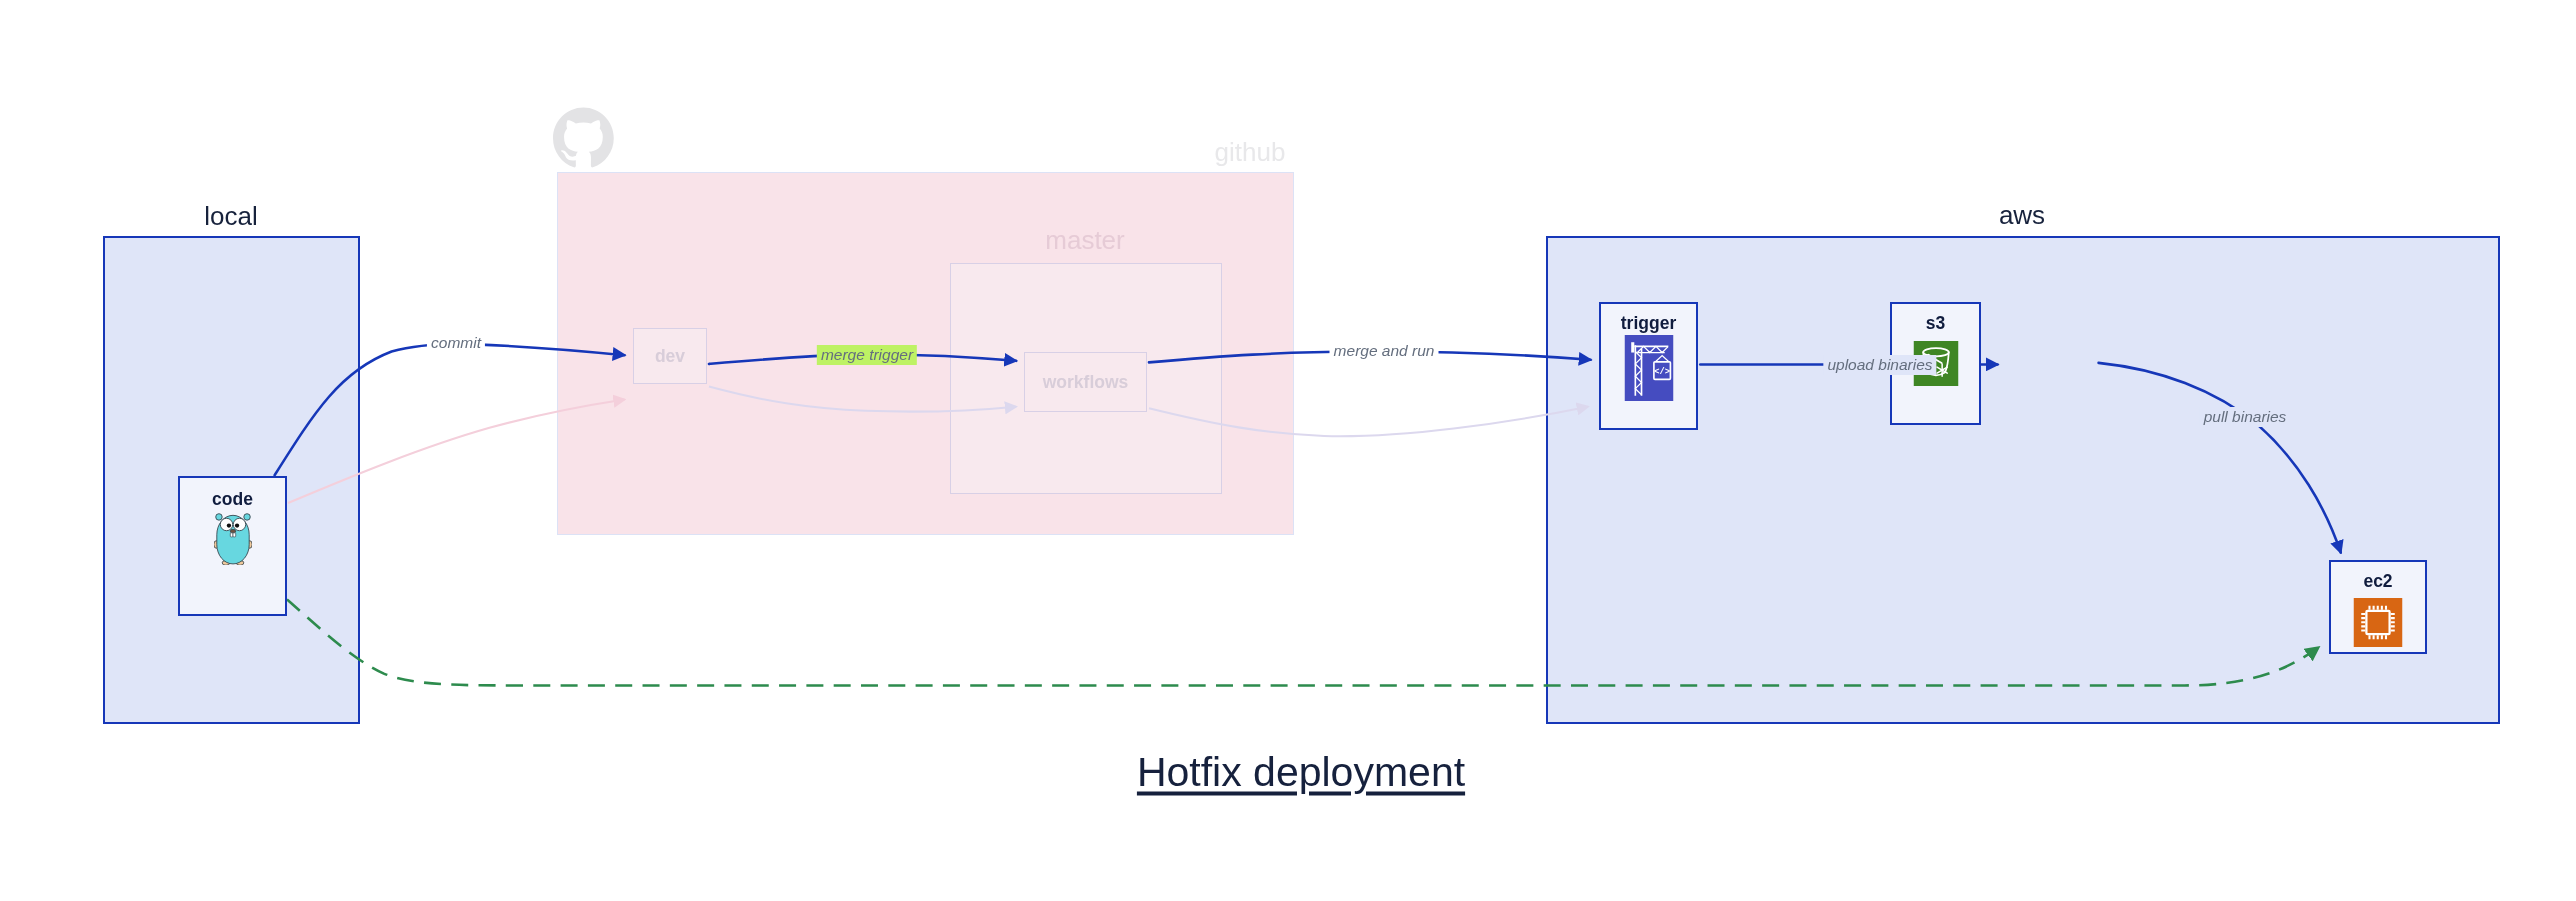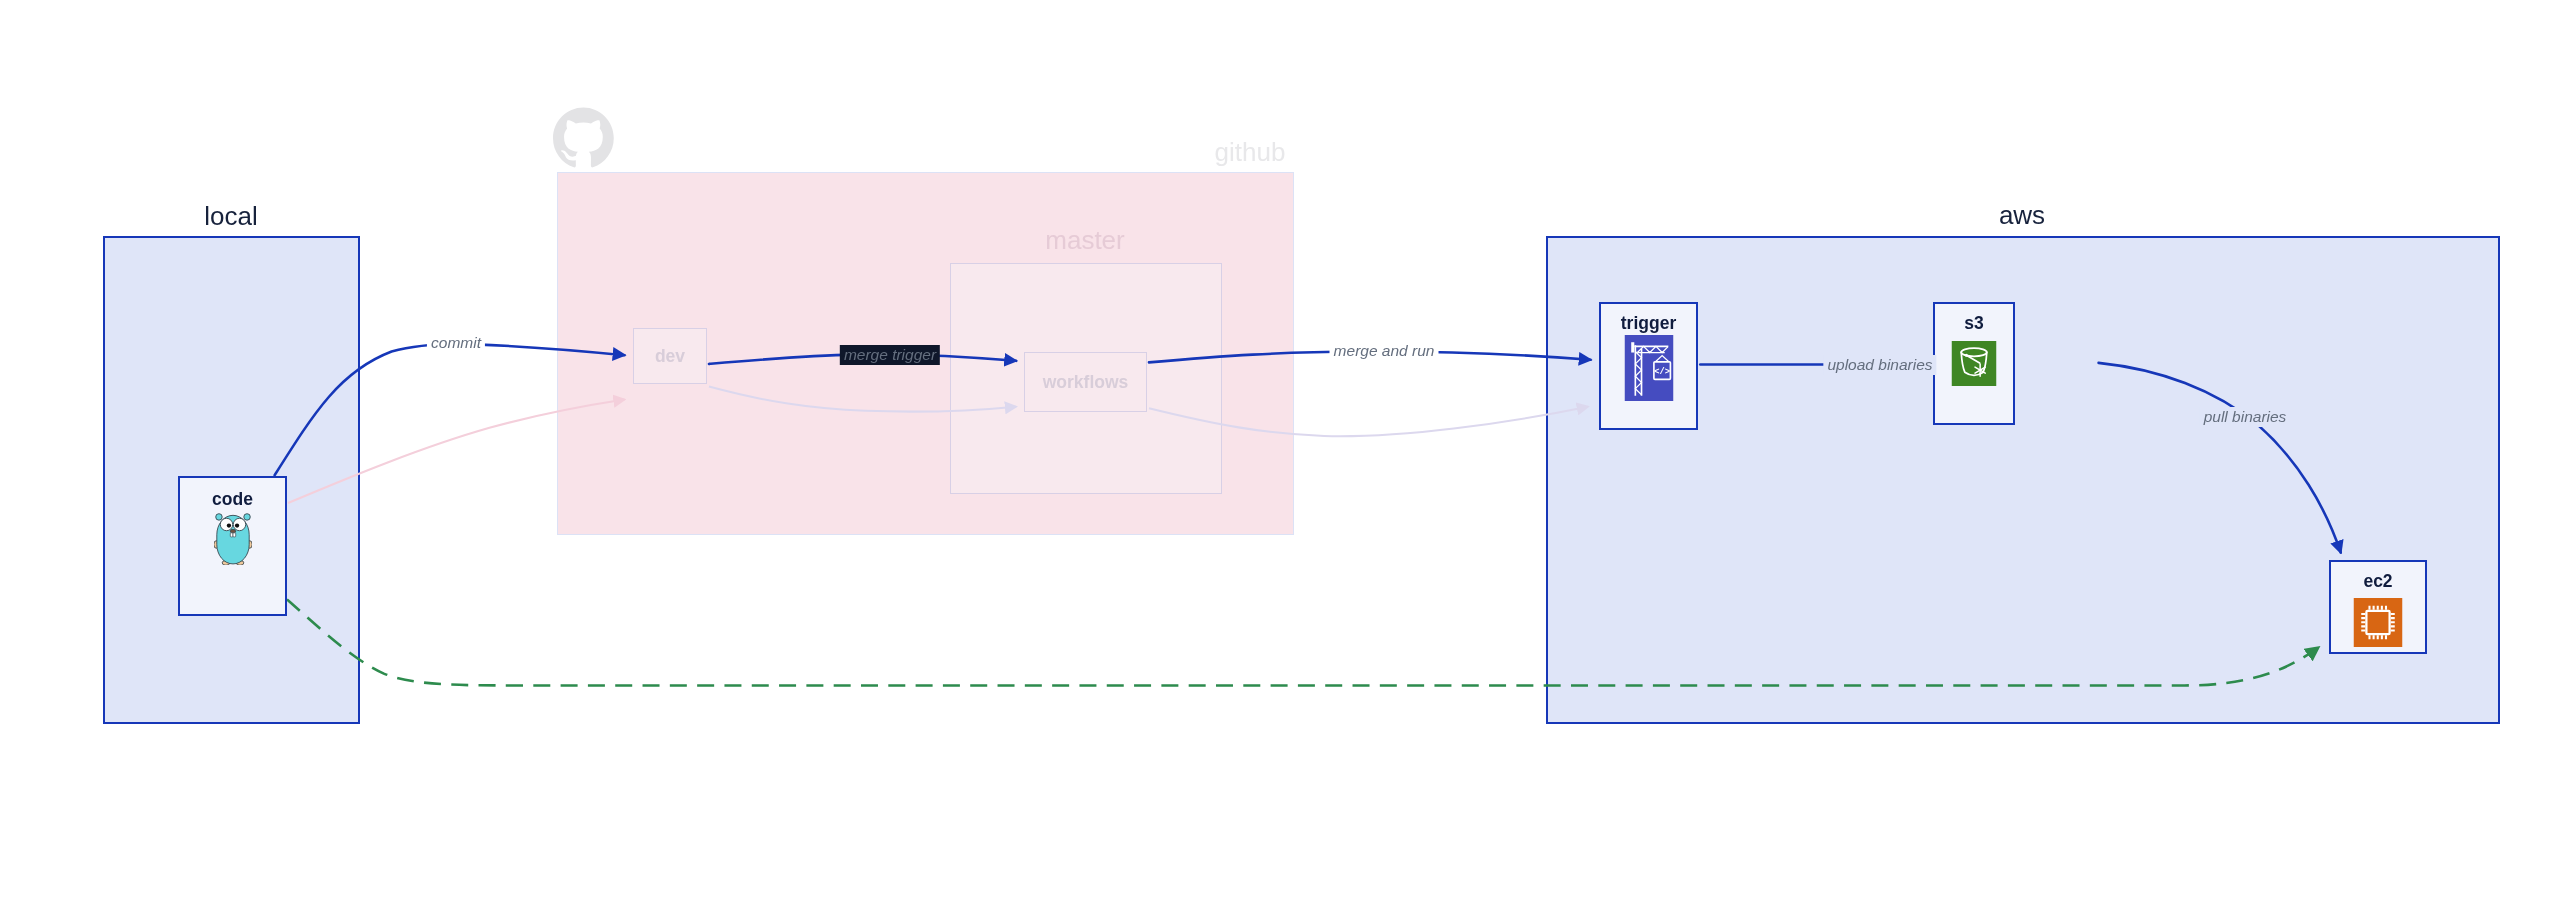--- a/index.html
+++ b/index.html
@@ -27,21 +27,21 @@
     font-size:17.5px;font-weight:bold;color:#101c3e;white-space:nowrap;
   }
   .node.faded .node-label{color:#d8cdd9;top:50%;transform:translate(-50%,-50%);}
   
   .edge-label{
     position:absolute;transform:translate(-50%,-50%);
     font-size:15.5px;font-style:italic;color:#646e7e;
     padding:1px 4.1px;white-space:nowrap;
   }
   .bg-white{background:#ffffff;}
-  .bg-pink{background:#0f172a;margin-left:23px;}
+  .bg-pink{background:#bef264;}
   .bg-blue{background:#dfe5f8;}
   
   .title{
     position:absolute;transform:translate(-50%,-50%);
     font-size:41px;font-weight:500;color:#16213d;white-space:nowrap;
     text-decoration:underline;text-decoration-thickness:4.1px;text-underline-offset:6.2px;
   }
   svg.edges{position:absolute;left:0;top:0;pointer-events:none;}
   .iconwrap{position:absolute;}
 </style>
@@ -146,21 +146,21 @@
           <polyline points="25,34 37,22 49,34 61,22 73,34 84,23" stroke-width="2.4"></polyline>
           <line x1="25" y1="34" x2="78" y2="34" stroke-width="2.4"></line>
           <polyline points="60,52 73,40 86,52" stroke-width="2.4"></polyline>
           <rect x="57" y="52" width="32" height="34" rx="2"></rect>
         </g>
         <text x="73" y="76" font-family="Liberation Mono, monospace" font-size="17" font-weight="bold" fill="#ffffff" text-anchor="middle">&lt;/&gt;</text>
       </svg>
     </div>
   </div>
 
-  <div class="node strong" style="left:1933px;top:302px;width:82px;height:123px;">
+  <div class="node strong" style="left:1890px;top:302px;width:91px;height:123px;">
     <div class="node-label" style="top:9.3px;">s3</div>
     <div class="iconwrap" style="left:50%;top:37px;transform:translateX(-50%);width:45px;height:45px;">
       <svg width="45" height="45" viewBox="0 0 88 88">
         <rect x="0" y="0" width="88" height="88" fill="#3f8624"></rect>
         <g stroke="#ffffff" stroke-width="3.4" fill="none" stroke-linecap="round">
           <ellipse cx="44" cy="22" rx="25" ry="8"></ellipse>
           <path d="M19 22 C 20 38, 23 54, 26 61 C 37 69, 51 69, 62 61 C 65 54, 68 38, 69 22"></path>
           <line x1="29" y1="28" x2="55" y2="43"></line>
         </g>
         <circle cx="29" cy="28" r="3" fill="#ffffff"></circle>
@@ -204,15 +204,16 @@
       </svg>
     </div>
   </div>
 
   <div class="edge-label bg-white" style="left:420px;top:343px;margin-left:36px;">commit</div>
   <div class="edge-label bg-pink" style="left:867px;top:355px;">merge trigger</div>
   <div class="edge-label bg-white" style="left:1384px;top:351px;">merge and run</div>
   <div class="edge-label bg-blue" style="left:1880px;top:365px;">upload binaries</div>
   <div class="edge-label bg-blue" style="left:2245px;top:417px;">pull binaries</div>
 
+  <div class="title" style="left:1301px;top:772px;">Hotfix deployment</div>
 
 </div>
 
 
 </body></html>

